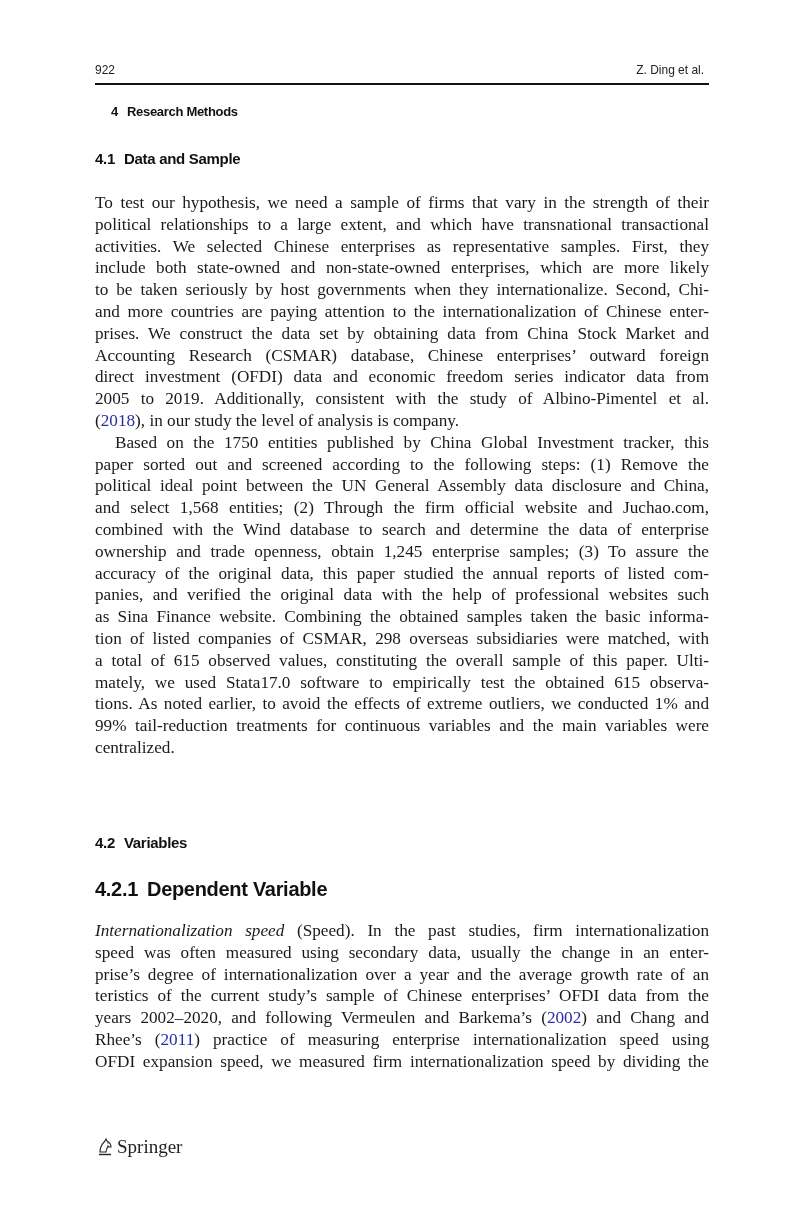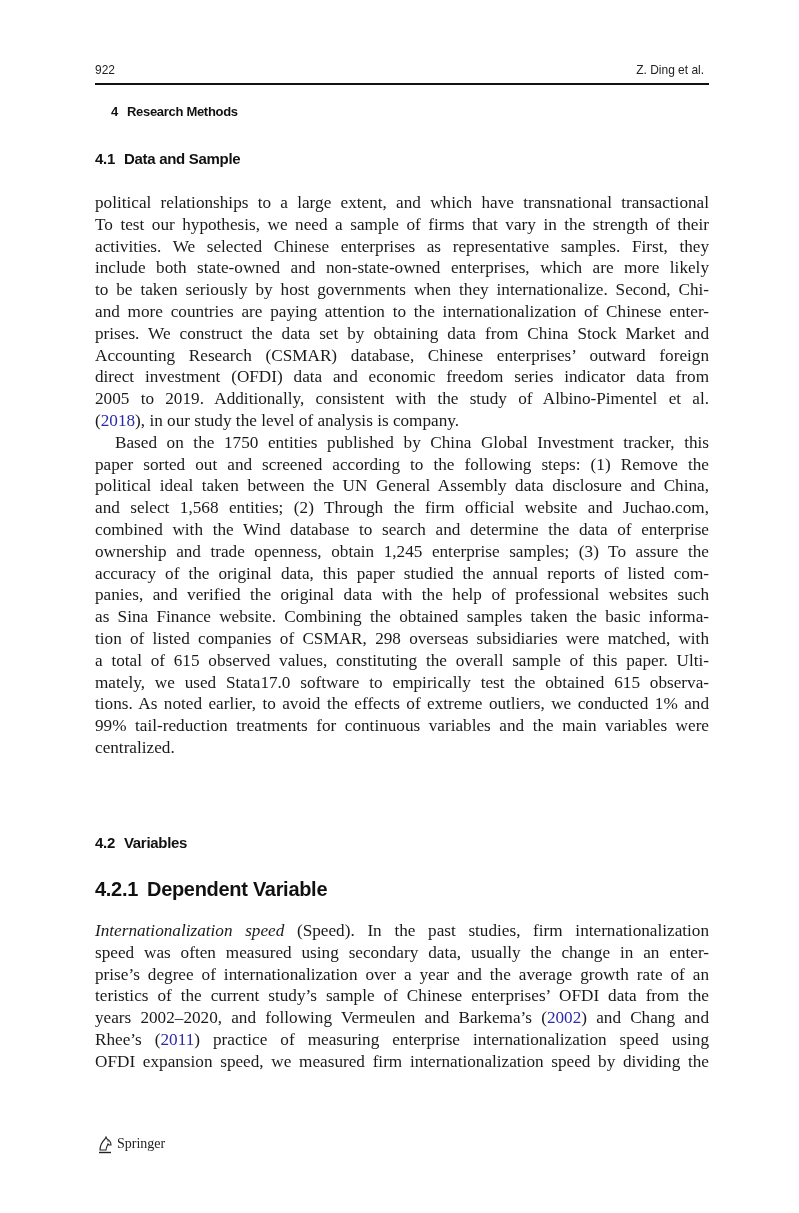--- a/index.html
+++ b/index.html
@@ -32,22 +32,22 @@
   .body-text {
     position: absolute; left: 95px; width: 614px;
     font-family: "Liberation Serif", serif; font-size: 17.2px; line-height: 21.8px;
     text-align: justify; color: #1a1a1a; hyphens: manual;
   }
   .body-text .line { display: block; text-align: justify; text-align-last: justify; white-space: nowrap; height: 21.8px; }
   .body-text .line.last { text-align-last: left; }
   .link { color: #2a2aa8; }
   em { font-style: italic; }
   .footer {
-    position: absolute; left: 97px; top: 1136px; display: flex; 
-    font-family: "Liberation Serif", serif; font-size: 14px; color: #222;
+    position: absolute; left: 97px; top: 1136px; display: flex; align-items: center;
+    font-family: "Liberation Serif", serif; font-size: 19px; color: #222;
   }
   .footer svg { margin-right: 4px; }
 </style>
 </head>
 <body>
 
 <div class="running-head">
   <span>922</span>
   <span class="right">Z. Ding et al.</span>
 </div>
@@ -55,35 +55,35 @@
 
 <div class="h1">
   <span class="num">4</span><span>Research Methods</span>
 </div>
 
 <div class="h2" style="top:150px;">
   <span class="num">4.1</span><span>Data and Sample</span>
 </div>
 
 <div class="body-text" style="top:192px;">
+  <span class="line">To test our hypothesis, we need a sample of firms that vary in the strength of their</span>
   <span class="line">political relationships to a large extent, and which have transnational transactional</span>
-  <span class="line">To test our hypothesis, we need a sample of firms that vary in the strength of their</span>
   <span class="line">activities. We selected Chinese enterprises as representative samples. First, they</span>
   <span class="line">include both state-owned and non-state-owned enterprises, which are more likely</span>
   <span class="line">to be taken seriously by host governments when they internationalize. Second, Chi-</span>
   <span class="line">and more countries are paying attention to the internationalization of Chinese enter-</span>
   <span class="line">prises. We construct the data set by obtaining data from China Stock Market and</span>
   <span class="line">Accounting Research (CSMAR) database, Chinese enterprises’ outward foreign</span>
   <span class="line">direct investment (OFDI) data and economic freedom series indicator data from</span>
   <span class="line">2005 to 2019. Additionally, consistent with the study of Albino-Pimentel et al.</span>
   <span class="line last"><span>(</span><a class="link">2018</a><span>)</span><span>, in our study the level of analysis is company.</span></span>
 
   <span class="line" style="padding-left:20px; box-sizing:border-box;">Based on the 1750 entities published by China Global Investment tracker, this</span>
   <span class="line">paper sorted out and screened according to the following steps: (1) Remove the</span>
-  <span class="line">political ideal taken between the UN General Assembly data disclosure and China,</span>
+  <span class="line">political ideal point between the UN General Assembly data disclosure and China,</span>
   <span class="line">and select 1,568 entities; (2) Through the firm official website and Juchao.com,</span>
   <span class="line">combined with the Wind database to search and determine the data of enterprise</span>
   <span class="line">ownership and trade openness, obtain 1,245 enterprise samples; (3) To assure the</span>
   <span class="line">accuracy of the original data, this paper studied the annual reports of listed com-</span>
   <span class="line">panies, and verified the original data with the help of professional websites such</span>
   <span class="line">as Sina Finance website. Combining the obtained samples taken the basic informa-</span>
   <span class="line">tion of listed companies of CSMAR, 298 overseas subsidiaries were matched, with</span>
   <span class="line">a total of 615 observed values, constituting the overall sample of this paper. Ulti-</span>
   <span class="line">mately, we used Stata17.0 software to empirically test the obtained 615 observa-</span>
   <span class="line">tions. As noted earlier, to avoid the effects of extreme outliers, we conducted 1% and</span>

